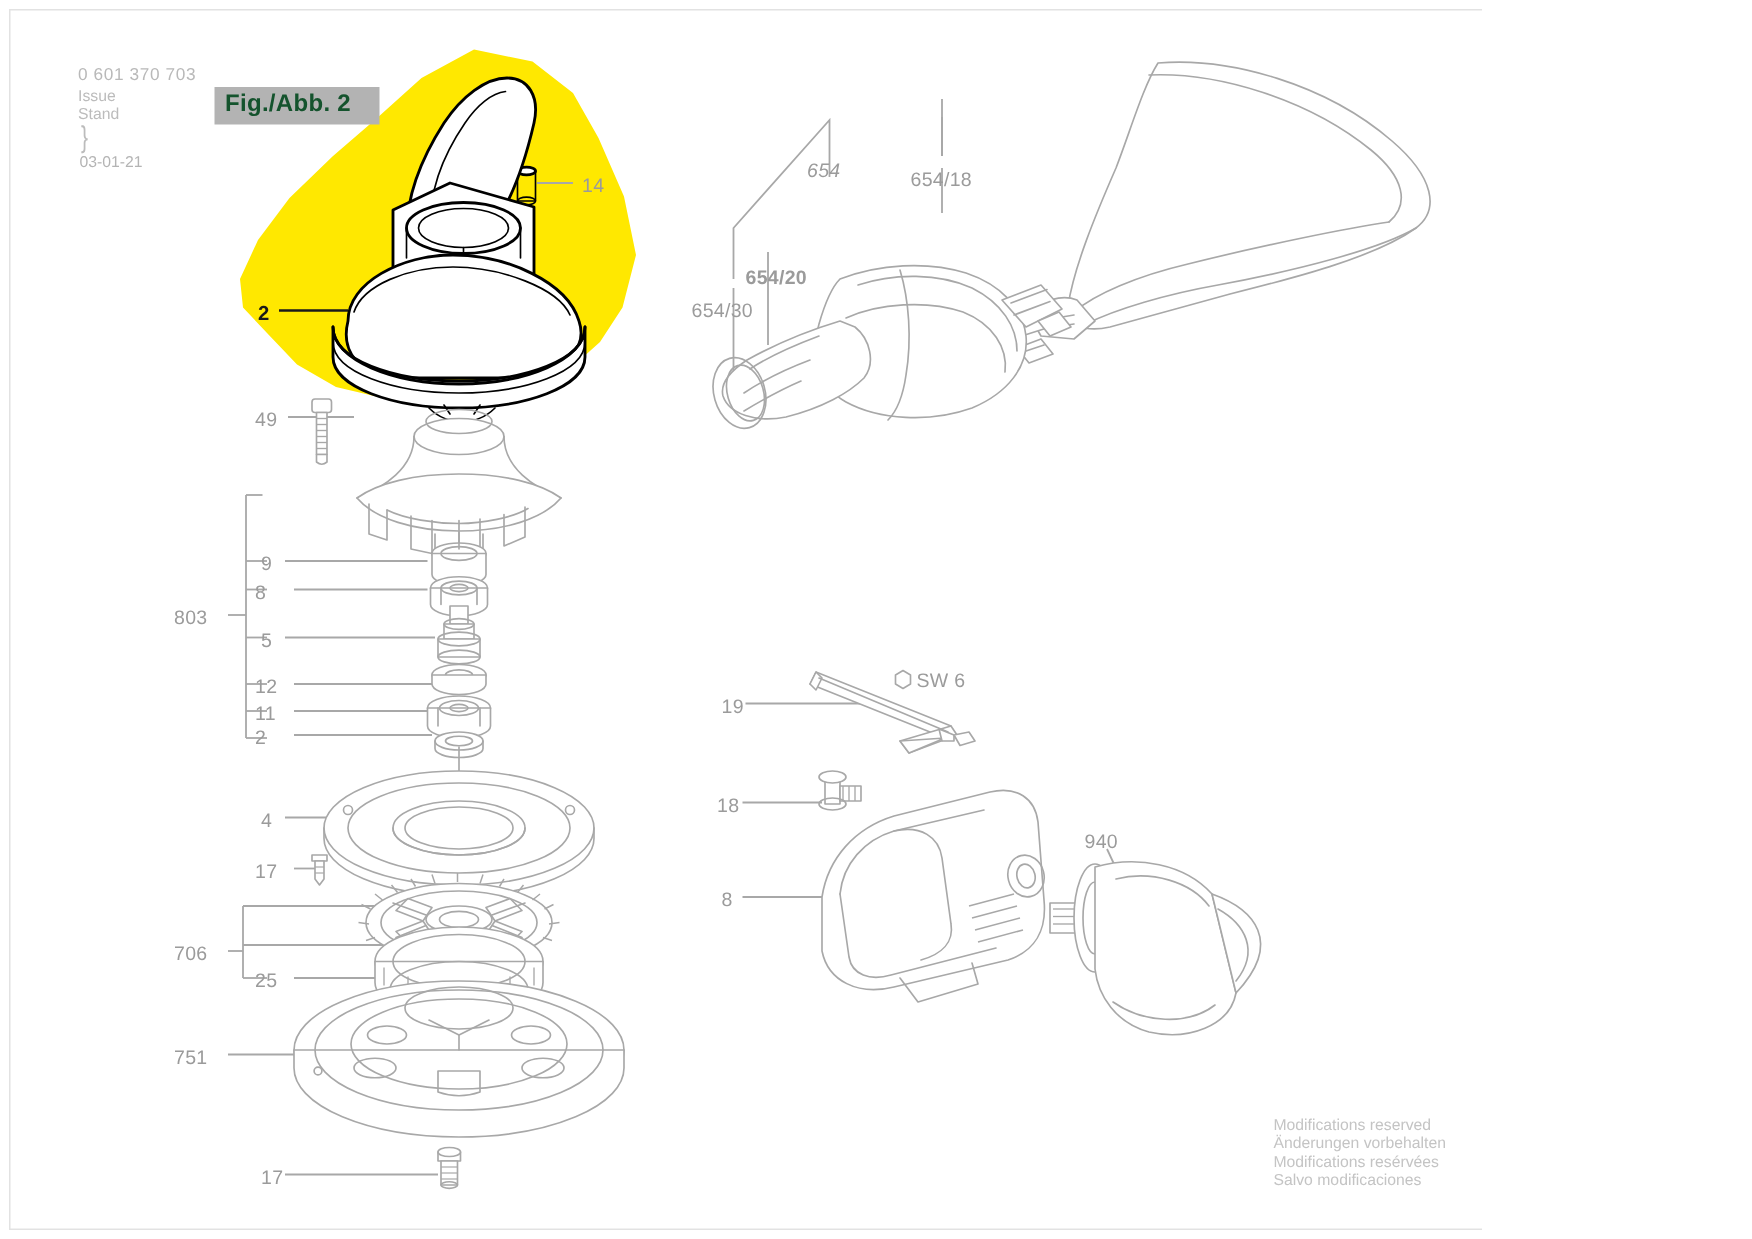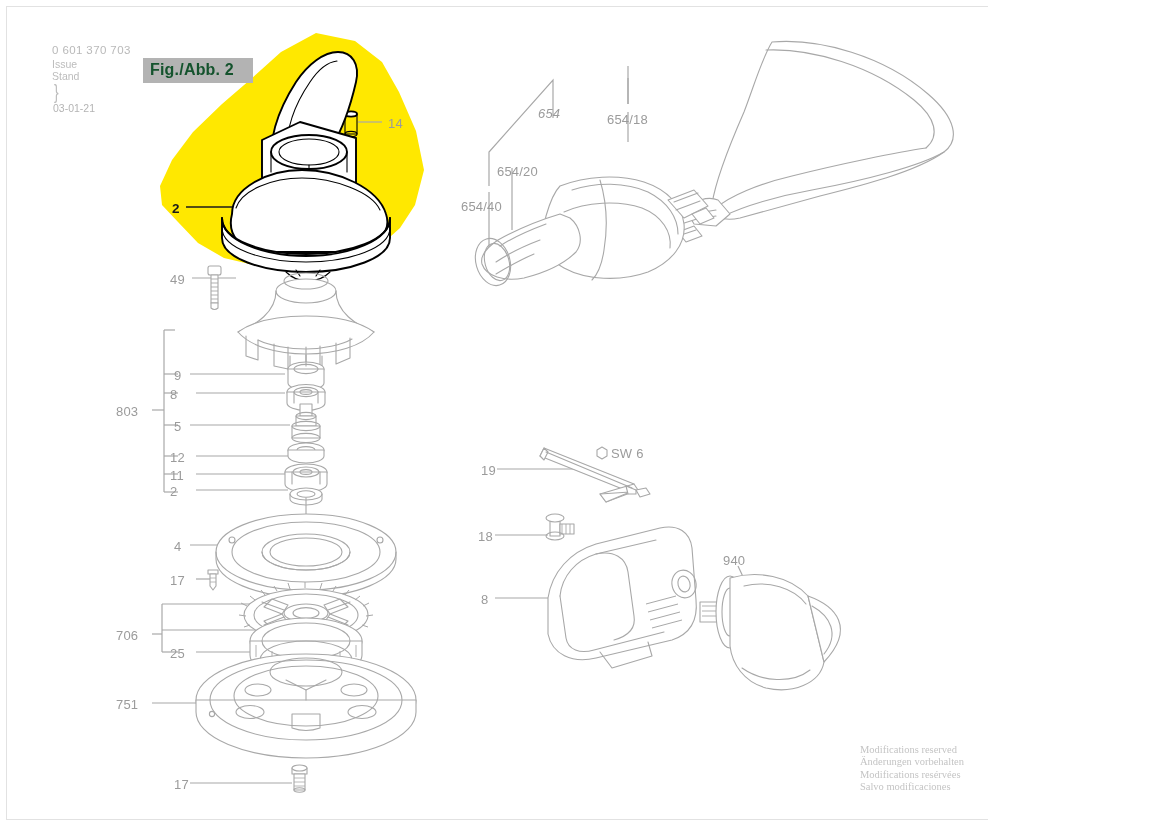--- a/index.html
+++ b/index.html
@@ -63,21 +63,21 @@
     letter-spacing: .2px;
   }
   .callout.dark { color: #1a1a1a; font-weight: bold; font-size: 13.5px; }
 
   
   #footer {
     position: absolute; right: 24px; bottom: 32px;
     font-size: 10.5px; color: #c4c4c4;
     line-height: 12.6px; text-align: left;
   }
-  #footer div { white-space: nowrap; font-family: Liberation Serif, serif; }
+  #footer div { white-space: nowrap; }
 </style>
 </head>
 <body>
 
 <div id="page">
 
   <div id="frame"></div>
 
   <svg class="svg-layer" viewBox="0 0 1168 826" xmlns="http://www.w3.org/2000/svg">
     <polygon points="316,33 355,41 382,62 399,92 416,131 424,170 415,205 400,228 381,245 347,258 300,266 258,266 224,258 198,243 178,222 162,205 160,186 172,160 193,132 222,104 251,79 281,52" fill="#ffe800"></polygon>
@@ -489,22 +489,22 @@
       <div class="callout" style="left: 170px; top: 468px;">11</div>
       <div class="callout" style="left: 170px; top: 484px;">2</div>
       <div class="callout" style="left: 174px; top: 539px;">4</div>
       <div class="callout" style="left: 170px; top: 573px;">17</div>
       <div class="callout" style="left: 116px; top: 628px;">706</div>
       <div class="callout" style="left: 170px; top: 646px;">25</div>
       <div class="callout" style="left: 116px; top: 697px;">751</div>
       <div class="callout" style="left: 174px; top: 777px;">17</div>
       <div class="callout" style="left: 538px; top: 106px; font-style: italic;">654</div>
       <div class="callout" style="left: 607px; top: 112px;">654/18</div>
-      <div class="callout" style="left: 497px; top: 164px;">654/20</div>
-      <div class="callout" style="left: 461px; top: 199px;">654/40</div>
+      <div class="callout" style="left: 497px; top: 177px; font-weight: bold;">654/20</div>
+      <div class="callout" style="left: 461px; top: 199px;">654/30</div>
       <div class="callout" style="left: 481px; top: 463px;">19</div>
       <div class="callout" style="left: 478px; top: 529px;">18</div>
       <div class="callout" style="left: 481px; top: 592px;">8</div>
       <div class="callout" style="left: 723px; top: 553px;">940</div>
     </div>
 
   <div class="callout" style="left:611px; top:446px;">SW 6</div>
 
   <div id="footer">
     <div>Modifications reserved</div>

